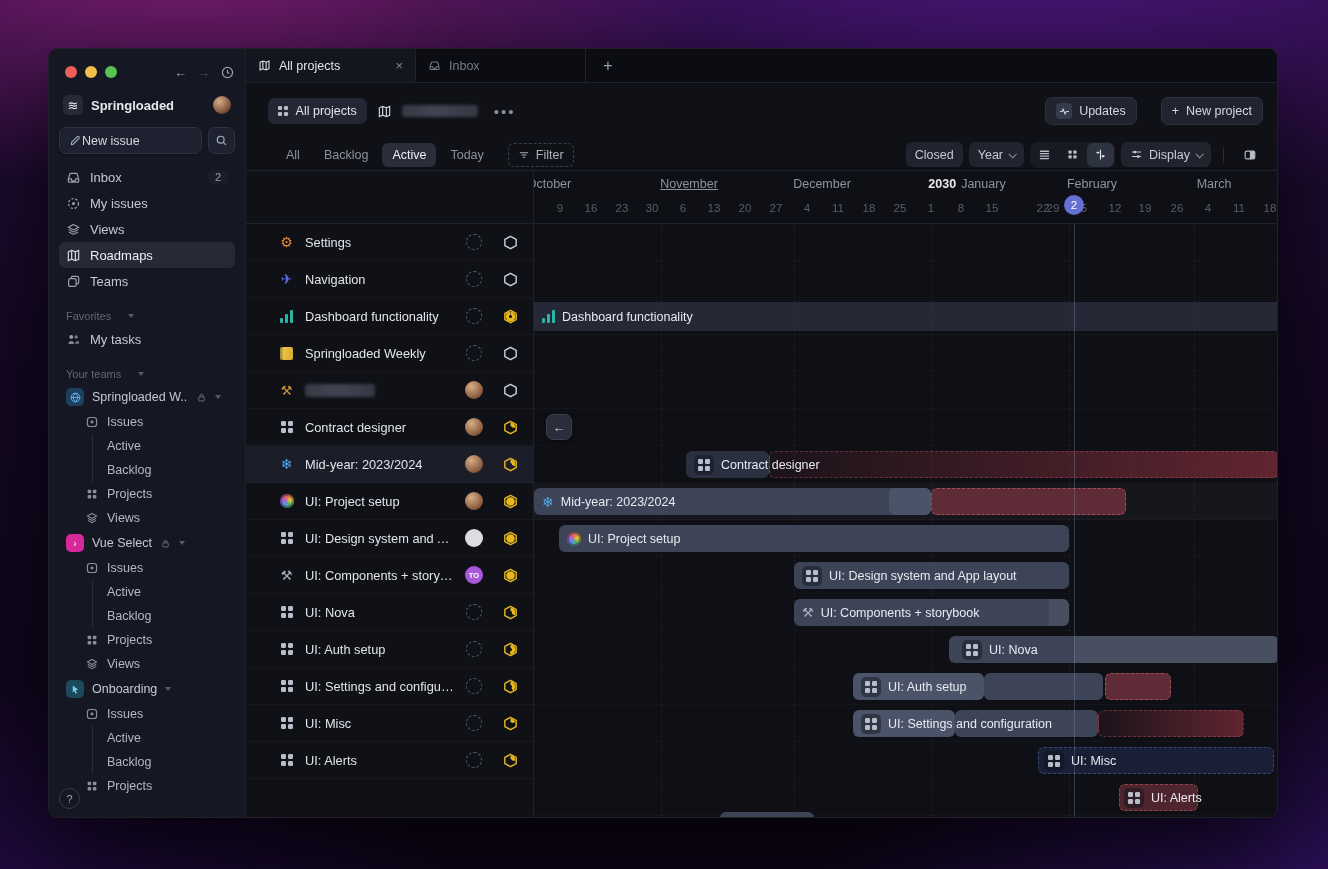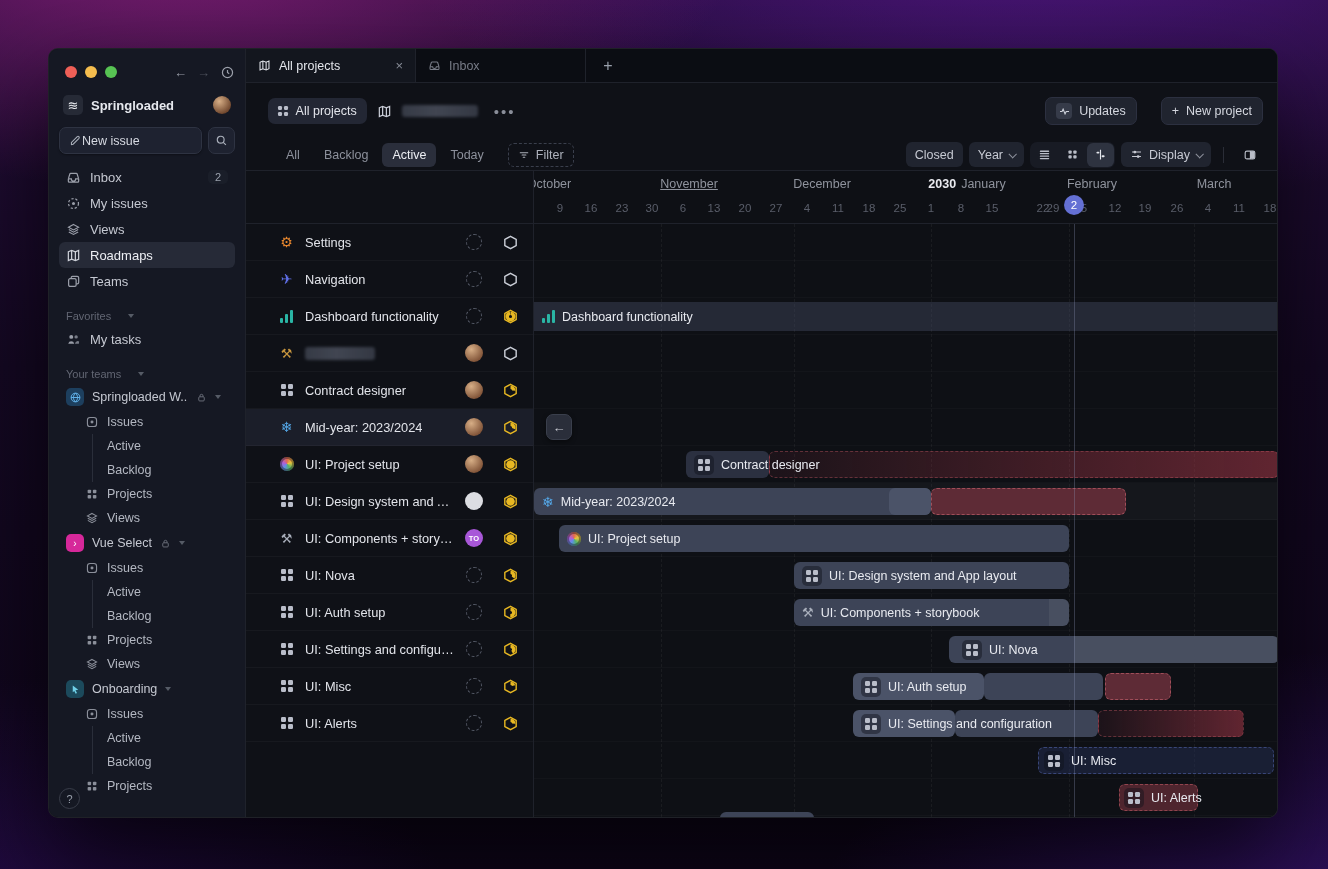--- a/index.html
+++ b/index.html
@@ -553,20 +553,32 @@
                 <span class="av dashed"></span>
                 <span class="status">
                   <svg width="15" height="15" viewBox="0 0 14 14" fill="none">
                     <polygon points="7,1.3 12.3,4.2 12.3,9.8 7,12.7 1.7,9.8 1.7,4.2" stroke="#e8b822" stroke-width="1.3"></polygon>
                     <circle cx="7" cy="7" r="3" fill="none" stroke="#e8b822" stroke-width="3.1" stroke-dasharray="17.91 18.85" transform="rotate(-90 7 7)"></circle>
                   </svg>
                 </span>
               </div>
               <div class="p-row">
                 <span class="p-ic">
+                  <span class="icon-book"></span>
+                </span>
+                <span class="p-name">Springloaded Weekly</span>
+                <span class="av dashed"></span>
+                <span class="status">
+                  <svg width="15" height="15" viewBox="0 0 14 14" fill="none">
+                    <polygon points="7,1.3 12.3,4.2 12.3,9.8 7,12.7 1.7,9.8 1.7,4.2" stroke="#cdd1da" stroke-width="1.3"></polygon>
+                  </svg>
+                </span>
+              </div>
+              <div class="p-row">
+                <span class="p-ic">
                   <span class="glyph" style="color: rgb(201, 151, 63); font-size: 13px;">⚒</span>
                 </span>
                 <span class="redact" style="flex: 1 1 0%; max-width: 164px; height: 13px;"></span>
                 <span style="flex: 1 1 0%;"></span>
                 <span class="av photo"></span>
                 <span class="status">
                   <svg width="15" height="15" viewBox="0 0 14 14" fill="none">
                     <polygon points="7,1.3 12.3,4.2 12.3,9.8 7,12.7 1.7,9.8 1.7,4.2" stroke="#cdd1da" stroke-width="1.3"></polygon>
                   </svg>
                 </span>

